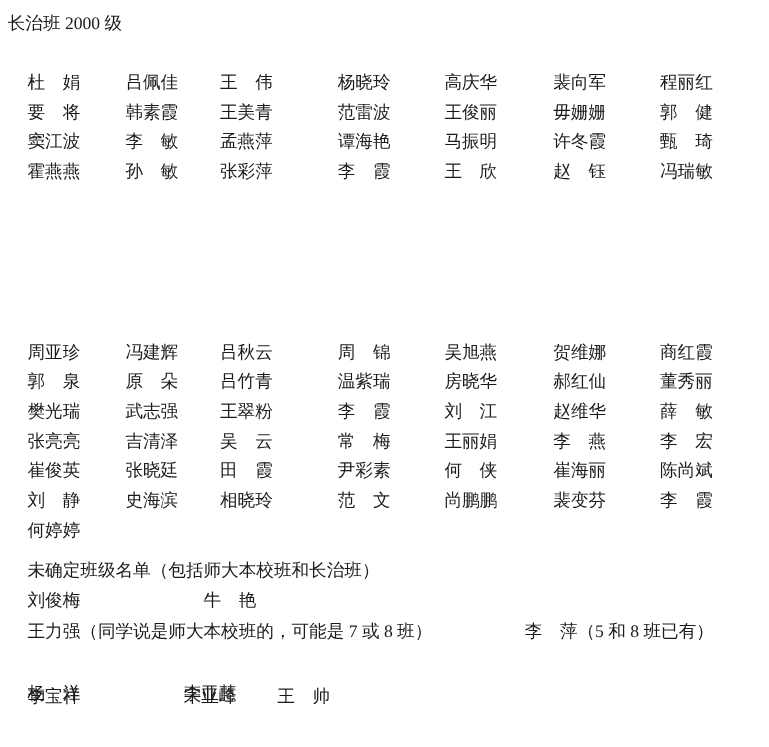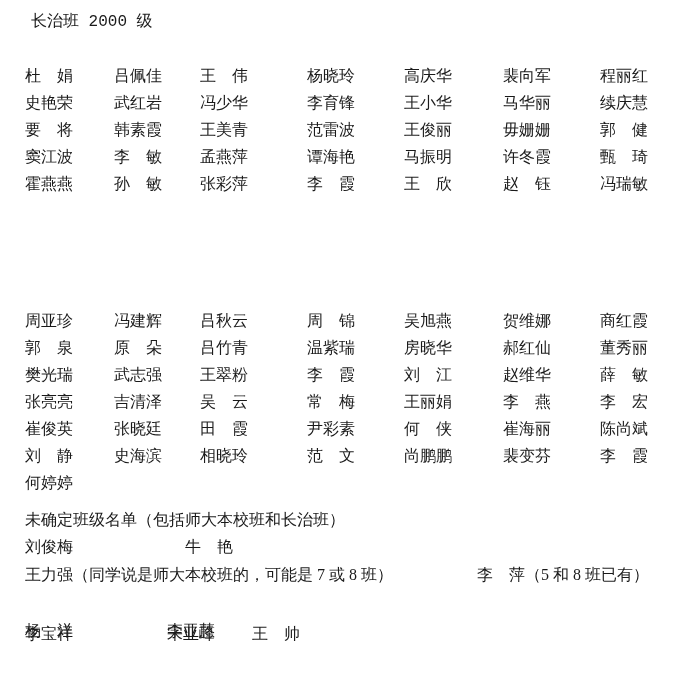--- a/index.html
+++ b/index.html
@@ -3,21 +3,21 @@
 <meta charset="utf-8">
 <style>
   html,body{margin:0;padding:0;}
   body{
     width:699px;height:679px;
     background:#ffffff;color:#1a1a1a;
     font-family:"Liberation Serif","DejaVu Serif",serif;
     font-size:16px;
     position:relative;overflow:hidden;
   }
-  .doc-title{position:absolute;left:31px;top:8px;height:28px;line-height:28px;white-space:nowrap;font-family:Liberation Mono, monospace;}
+  .doc-title{position:absolute;left:7px;top:8px;height:28px;line-height:28px;white-space:nowrap;}
   .grid{position:absolute;left:25px;}
   .block1{top:62px;}
   .block2{top:272px;margin-top:35px;}
   .grow{display:grid;grid-template-columns:89px 86px 107px 97px 99px 97px 74px;height:27px;line-height:27px;font-family:Liberation Serif, serif;}
   .nm{
     display:inline-block;width:48px;
     text-align:justify;text-align-last:justify;
     text-justify:inter-character;
     vertical-align:top;
   }
@@ -34,29 +34,20 @@
 
 <div class="grid block1">
   <div class="grow">
       <span class="nm">杜娟</span>
       <span class="nm">吕佩佳</span>
       <span class="nm">王伟</span>
       <span class="nm">杨晓玲</span>
       <span class="nm">高庆华</span>
       <span class="nm">裴向军</span>
       <span class="nm">程丽红</span>
-    </div>
-  <div class="grow">
-      <span class="nm">史艳荣</span>
-      <span class="nm">武红岩</span>
-      <span class="nm">冯少华</span>
-      <span class="nm">李育锋</span>
-      <span class="nm">王小华</span>
-      <span class="nm">马华丽</span>
-      <span class="nm">续庆慧</span>
     </div>
   <div class="grow">
       <span class="nm">要将</span>
       <span class="nm">韩素霞</span>
       <span class="nm">王美青</span>
       <span class="nm">范雷波</span>
       <span class="nm">王俊丽</span>
       <span class="nm">毋姗姗</span>
       <span class="nm">郭健</span>
     </div>

